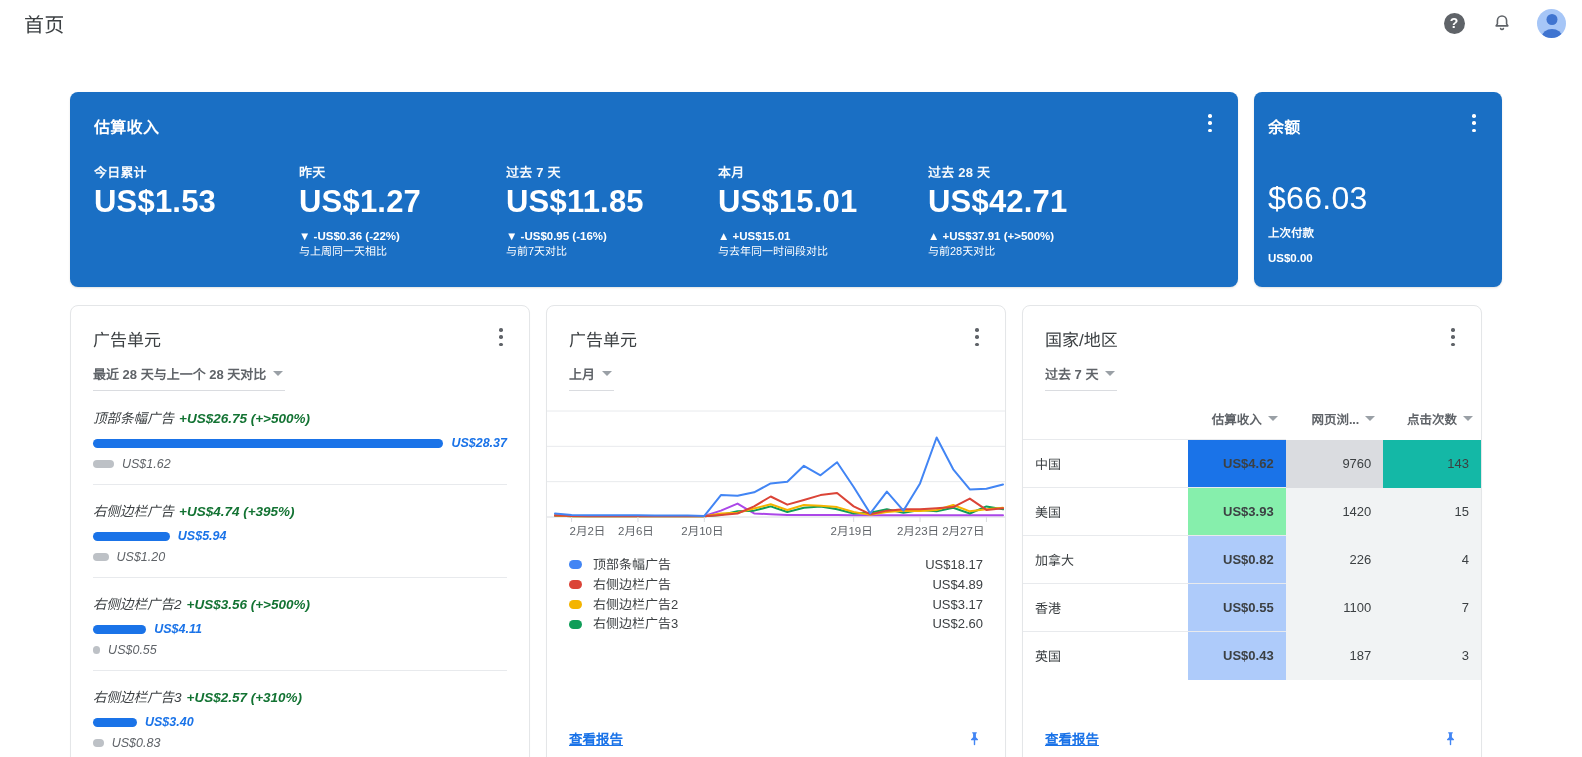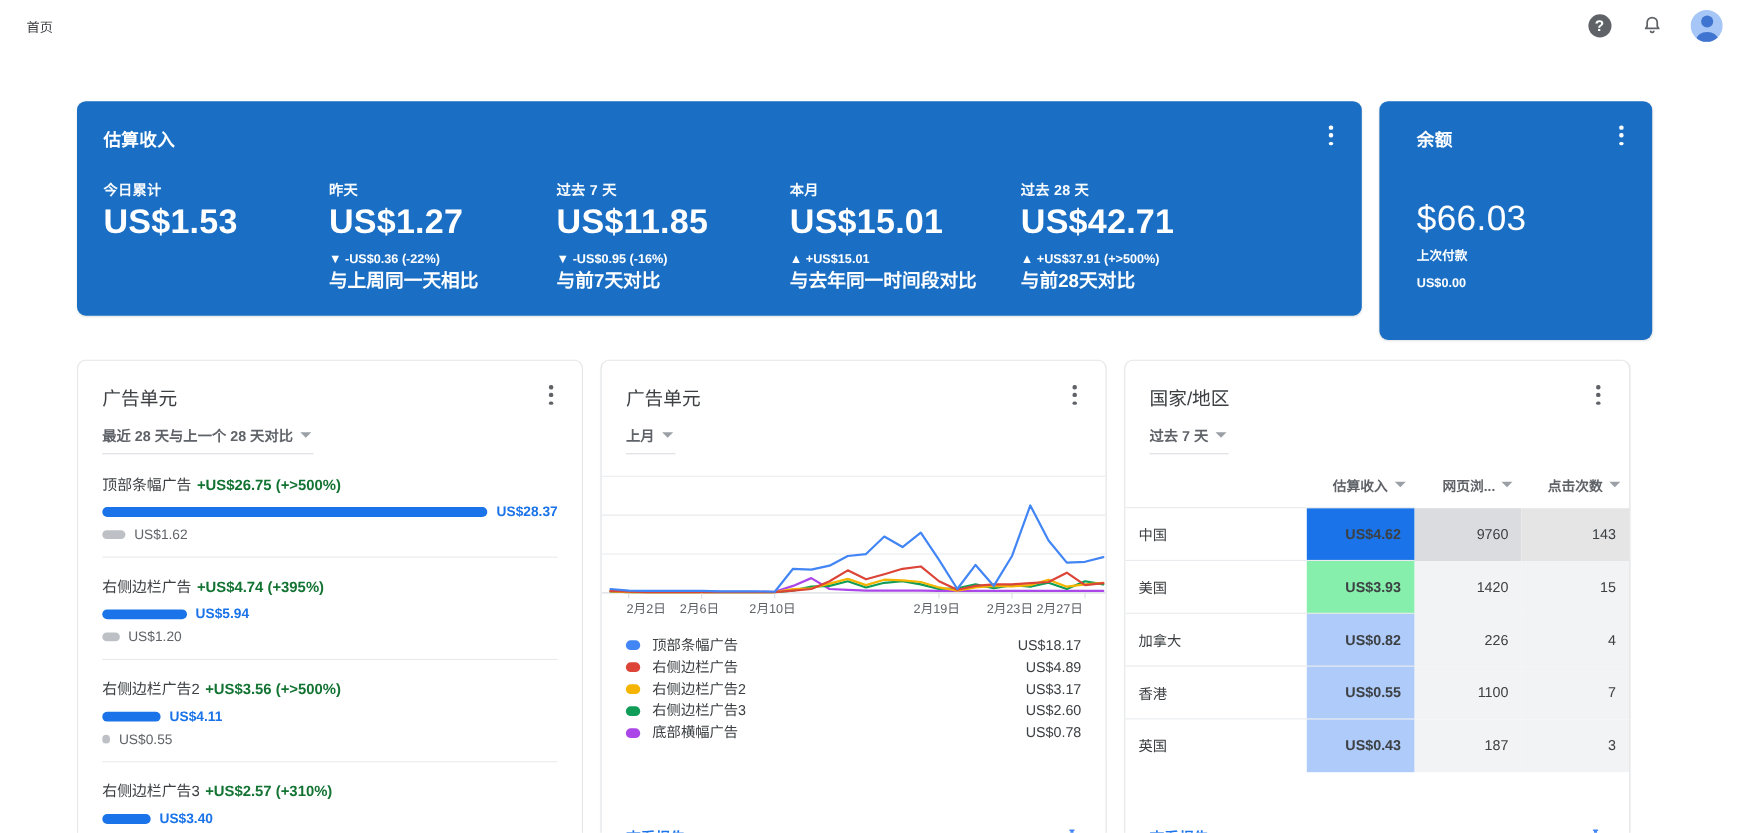--- a/index.html
+++ b/index.html
@@ -13,21 +13,21 @@
   }
 
   
   .topbar {
     height: 46px; width: 100%;
     display: flex; align-items: center;
     padding: 0 16px 0 24px;
     background: #fff;
     position: relative;
   }
-  .topbar-title { font-size: 12px; color: #3c4043; letter-spacing: .2px; }
+  .topbar-title { font-size: 20px; color: #3c4043; letter-spacing: .2px; }
   .topbar-right { margin-left: auto; display: flex; align-items: center; gap: 22px; }
   .icon-btn { width: 26px; height: 26px; display: flex; align-items: center; justify-content: center; cursor: pointer; }
   .help-circle {
     width: 21px; height: 21px; border-radius: 50%;
     background: #5f6368; color: #fff;
     font-size: 14px; font-weight: bold;
     display: flex; align-items: center; justify-content: center;
     line-height: 1;
   }
   .avatar {
@@ -49,36 +49,36 @@
   .page { padding: 0 70px; }
   .row-top { display: flex; gap: 16px; margin-top: 46px; }
   .row-cards { display: flex; gap: 16px; margin-top: 18px; }
 
   
   .blue-card {
     background: #1a6fc4; border-radius: 8px; color: #fff;
     position: relative; box-shadow: 0 1px 2px rgba(60,64,67,.15);
   }
   .earnings-card { flex: 0 0 1168px; height: 195px; padding: 22px 24px 0 24px; }
-  .balance-card  { flex: 0 0 248px;  height: 217px; padding: 22px 22px 0 34px; }
+  .balance-card  { flex: 0 0 248px;  height: 195px; padding: 22px 22px 0 14px; }
   .blue-title { font-size: 16px; font-weight: bold; letter-spacing: .3px; }
   .kebab {
     position: absolute; top: 22px; right: 20px;
     width: 16px; height: 18px; cursor: pointer;
     display: flex; flex-direction: column; align-items: center; justify-content: space-between;
   }
   .kebab i { display: block; width: 3.5px; height: 3.5px; border-radius: 50%; background: #fff; }
   .kebab.dark i { background: #5f6368; }
 
   .metrics { display: flex; margin-top: 24px; }
   .metric { flex: 0 0 auto; }
   .metric-label { font-size: 13px; font-weight: bold; letter-spacing: .2px; opacity: .97; }
   .metric-value { font-size: 31px; font-weight: bold; margin-top: 5px; letter-spacing: .2px; line-height: 1.05; }
   .metric-delta { font-size: 11.5px; font-weight: bold; margin-top: 9px; line-height: 1.45; }
-  .metric-sub   { font-size: 17px; font-weight: bold; line-height: 1.45; }
+  .metric-sub   { font-size: 11px; font-weight: normal; line-height: 1.45; }
 
   .balance-value { font-size: 32px; margin-top: 42px; letter-spacing: .3px; }
   .balance-sub { font-size: 11.5px; font-weight: bold; margin-top: 8px; line-height: 1.5; }
 
   
   .wcard {
     background: #fff; border: 1px solid #e4e6e8; border-radius: 8px;
     position: relative; height: 462px; overflow: hidden;
     box-shadow: 0 1px 1px rgba(60,64,67,.06);
   }
@@ -87,21 +87,21 @@
   .dropdown {
     display: inline-flex; align-items: center; gap: 7px;
     font-size: 13px; font-weight: bold; color: #5f6368;
     border-bottom: 1px solid #dadce0; padding: 6px 2px 7px 0;
     margin-top: 7px; cursor: pointer;
   }
   .caret { width: 0; height: 0; border-left: 5px solid transparent; border-right: 5px solid transparent; border-top: 5px solid #9aa0a6; }
 
   
   .col-left { flex: 0 0 460px; }
-  .unit { padding: 15px 0 13px 0; border-bottom: 1px solid #e8eaed; }
+  .unit { padding: 15px 0 13px 0; border-bottom: 1px solid #e8eaed; font-style: italic; }
   .unit:first-of-type { padding-top: 16px; }
   .unit-head { font-size: 13.5px; color: #3c4043; }
   .unit-delta { color: #137333; font-weight: bold; margin-left: 5px; }
   .barline { display: flex; align-items: center; gap: 8px; margin-top: 9px; }
   .bar { height: 9px; border-radius: 5px; background: #1a73e8; }
   .bar.gray { background: #bdc1c6; height: 8px; }
   .bar-val { font-size: 12.5px; color: #1a73e8; font-weight: bold; }
   .bar-val.gray { color: #5f6368; font-weight: normal; }
   .barline.small { margin-top: 7px; }
 
@@ -330,25 +330,20 @@
           </div>
           <div class="legend-row">
             <span class="swatch" style="background: rgb(244, 180, 0);"></span>
             <span>右侧边栏广告2</span>
             <span class="legend-val">US$3.17</span>
           </div>
           <div class="legend-row">
             <span class="swatch" style="background: rgb(15, 157, 88);"></span>
             <span>右侧边栏广告3</span>
             <span class="legend-val">US$2.60</span>
-          </div>
-          <div class="legend-row">
-            <span class="swatch" style="background: rgb(171, 71, 232);"></span>
-            <span>底部横幅广告</span>
-            <span class="legend-val">US$0.78</span>
           </div>
         </div>
 
       <div class="card-footer">
         <span class="report-link">查看报告</span>
         <span class="pin">
           <svg width="17" height="17" viewBox="0 0 24 24" fill="#4285f4">
             <path d="M14.5 3h-5a1 1 0 0 0 0 2h.5v5.2L7.2 13a1 1 0 0 0 .8 1.6h3v6a1 1 0 0 0 2 0v-6h3a1 1 0 0 0 .8-1.6L14 10.2V5h.5a1 1 0 0 0 0-2z"></path>
           </svg>
         </span>
@@ -391,21 +386,21 @@
                 <span class="caret"></span>
               </span>
             </th>
           </tr>
         </thead>
         <tbody id="country-rows">
             <tr>
               <td class="td-country">中国</td>
               <td class="cell-rev" style="background: rgb(26, 115, 232);">US$4.62</td>
               <td class="td-num" style="background: rgb(218, 220, 224); border-top: none;">9760</td>
-              <td class="td-num" style="background: #e5e5e5; border-top: none;">143</td>
+              <td class="td-num" style="background: #14b8a6; border-top: none;">143</td>
             </tr>
             <tr>
               <td class="td-country">美国</td>
               <td class="cell-rev" style="background: #86efac;">US$3.93</td>
               <td class="td-num" style="background: rgb(241, 243, 244); border-top: none;">1420</td>
               <td class="td-num" style="background: rgb(241, 243, 244); border-top: none;">15</td>
             </tr>
             <tr>
               <td class="td-country">加拿大</td>
               <td class="cell-rev" style="background: rgb(174, 203, 250);">US$0.82</td>

